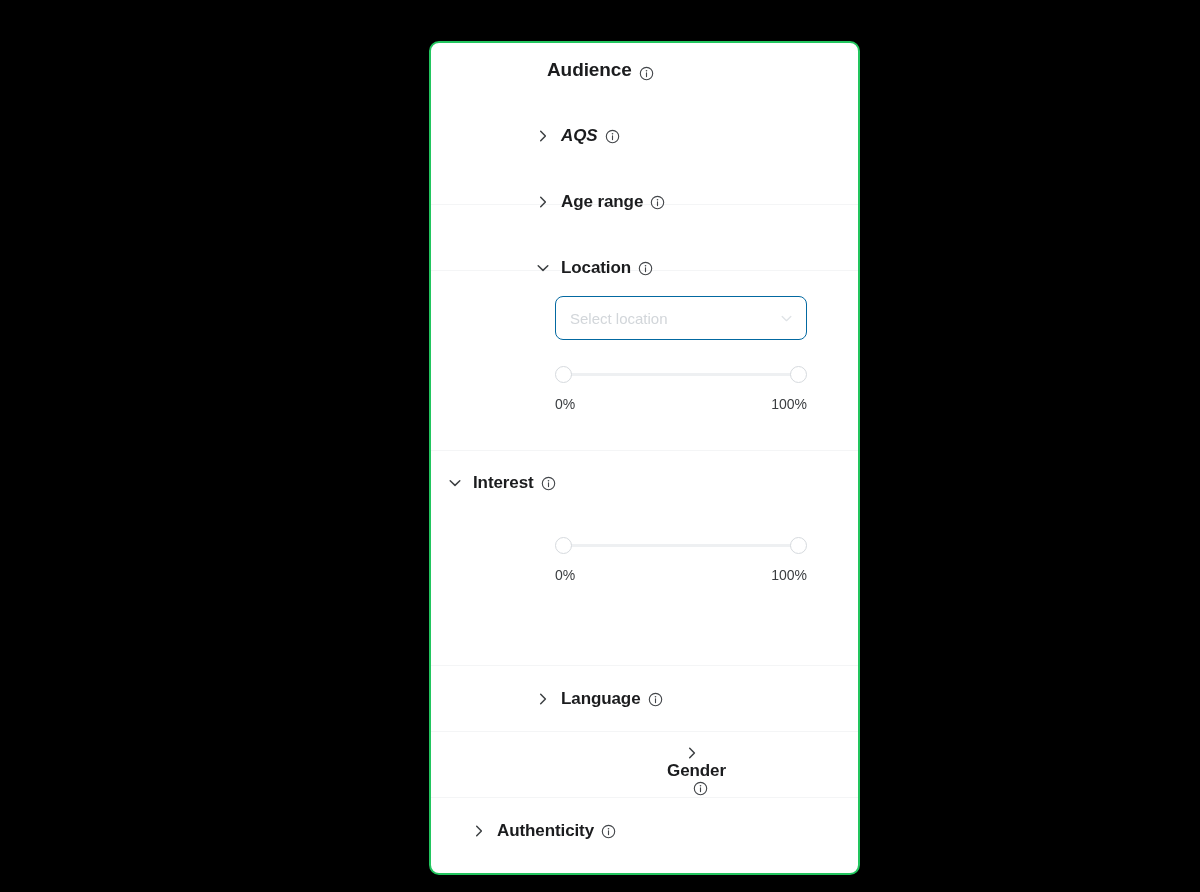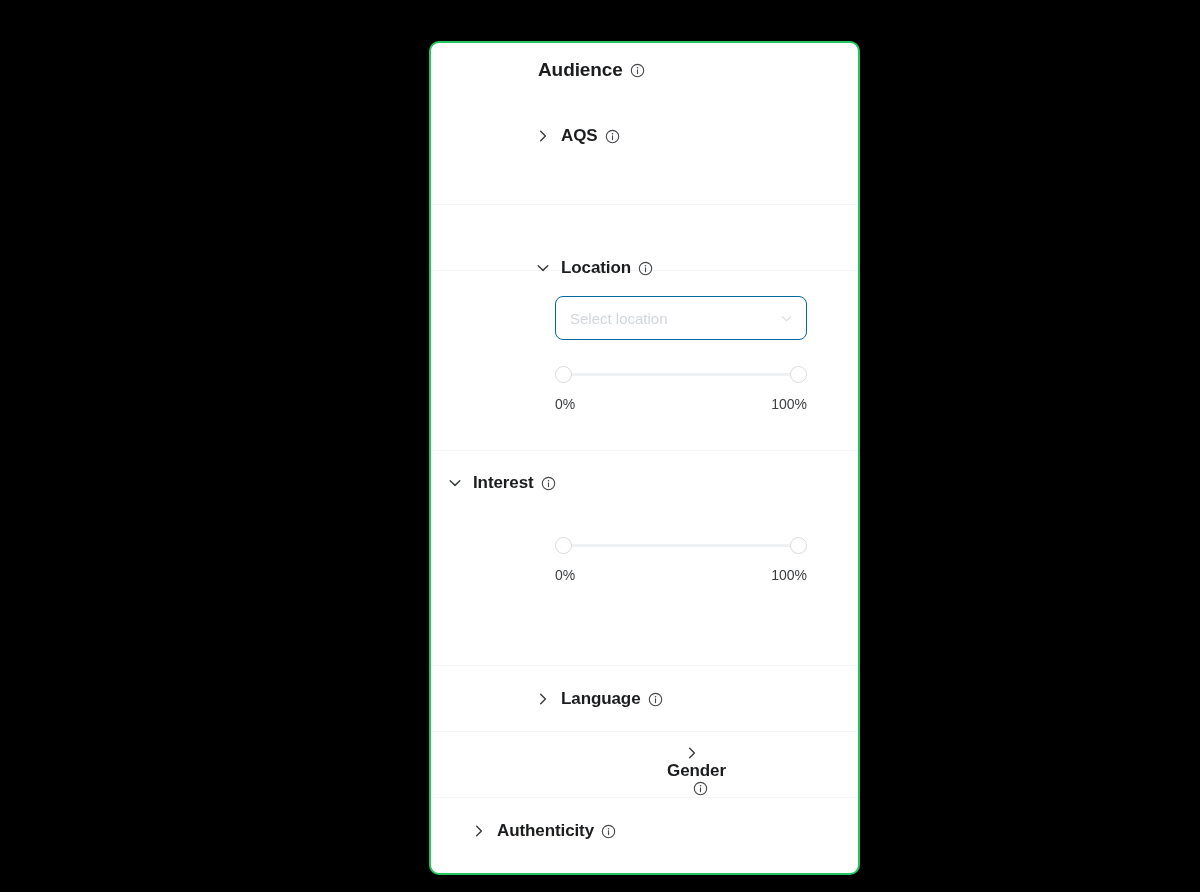--- a/index.html
+++ b/index.html
@@ -48,24 +48,24 @@
     position: absolute;
     left: 0;
     right: 0;
     height: 1px;
     background: #f4f5f6;
   }
 
   
   .panel-title {
     position: absolute;
-    left: 107px;
+    left: 116px;
     top: 16px;
     display: flex;
-    align-items: center;
+    align-items: flex-end;
     gap: 7px;
     font-size: 19px;
     font-weight: 700;
     color: #1b1c1e;
     letter-spacing: -0.1px;
   }
 
   
   .sec-head {
     position: absolute;
@@ -190,32 +190,43 @@
         </svg>
       </div>
 
       <div class="row-divider" style="top:161px;"></div>
       <div class="row-divider" style="top:227px;"></div>
       <div class="row-divider" style="top:407px;"></div>
       <div class="row-divider" style="top:622px;"></div>
       <div class="row-divider" style="top:688px;"></div>
       <div class="row-divider" style="top:754px;"></div>
 
-      <div class="sec-head" style="top:73px;">
+      <div class="sec-head" style="top:73px;font-style:italic;">
         <svg class="chev" viewBox="0 0 16 16" fill="none">
           <path d="M5.7 3.2 L10.4 8 L5.7 12.8" stroke="currentColor" stroke-width="1.5" stroke-linecap="round" stroke-linejoin="round"></path>
         </svg>
         <span class="sec-label">AQS</span>
         <svg class="info-ico" viewBox="0 0 16 16" fill="none">
           <circle cx="8" cy="8" r="6.6" stroke="currentColor" stroke-width="1.2"></circle>
           <circle cx="8" cy="5" r="0.85" fill="currentColor"></circle>
           <path d="M8 7.2v4.1" stroke="currentColor" stroke-width="1.2" stroke-linecap="round"></path>
         </svg>
       </div>
 
+      <div class="sec-head" style="top:139px;">
+        <svg class="chev" viewBox="0 0 16 16" fill="none">
+          <path d="M5.7 3.2 L10.4 8 L5.7 12.8" stroke="currentColor" stroke-width="1.5" stroke-linecap="round" stroke-linejoin="round"></path>
+        </svg>
+        <span class="sec-label">Age range</span>
+        <svg class="info-ico" viewBox="0 0 16 16" fill="none">
+          <circle cx="8" cy="8" r="6.6" stroke="currentColor" stroke-width="1.2"></circle>
+          <circle cx="8" cy="5" r="0.85" fill="currentColor"></circle>
+          <path d="M8 7.2v4.1" stroke="currentColor" stroke-width="1.2" stroke-linecap="round"></path>
+        </svg>
+      </div>
 
       <div class="sec-head" style="top:205px;">
         <svg class="chev" viewBox="0 0 16 16" fill="none">
           <path d="M3.2 5.7 L8 10.4 L12.8 5.7" stroke="currentColor" stroke-width="1.5" stroke-linecap="round" stroke-linejoin="round"></path>
         </svg>
         <span class="sec-label">Location</span>
         <svg class="info-ico" viewBox="0 0 16 16" fill="none">
           <circle cx="8" cy="8" r="6.6" stroke="currentColor" stroke-width="1.2"></circle>
           <circle cx="8" cy="5" r="0.85" fill="currentColor"></circle>
           <path d="M8 7.2v4.1" stroke="currentColor" stroke-width="1.2" stroke-linecap="round"></path>

